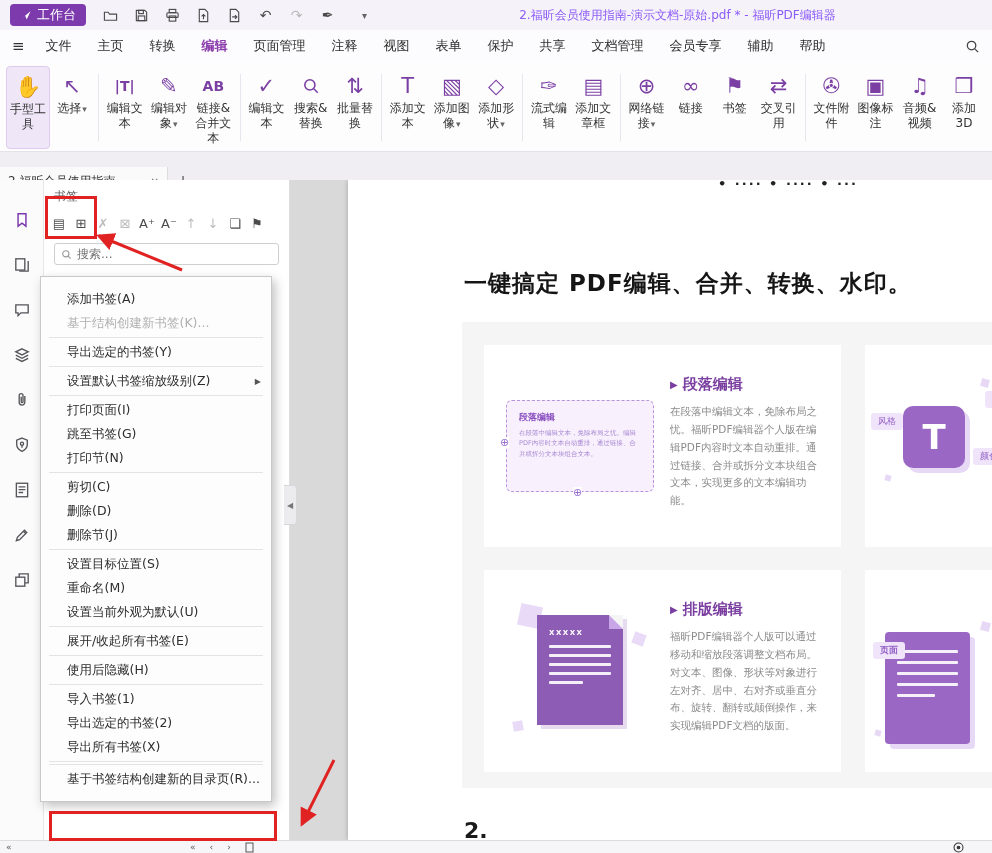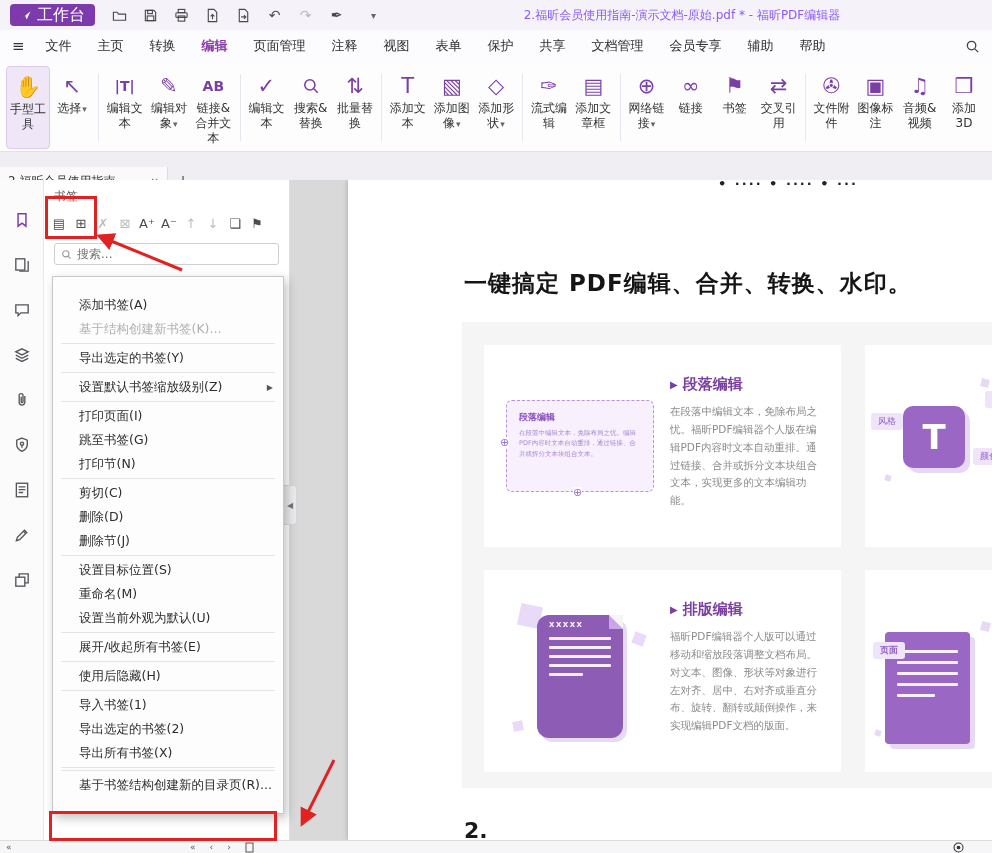--- a/index.html
+++ b/index.html
@@ -1,21 +1,21 @@
 <!DOCTYPE html>
 <html><head>
 <meta charset="utf-8">
 <style>
   * { margin:0; padding:0; box-sizing:border-box; }
   body { font-family:"DejaVu Sans","Liberation Sans",sans-serif; background:#fff; }
   .app { position:relative; width:992px; height:853px; overflow:hidden; background:#fff; font-size:12px; color:#333; }
 
   
   .titlebar { position:absolute; top:0; left:0; right:0; height:30px; background:#f6f2fa; display:flex; align-items:center; padding:0 10px; }
-  .ws-btn { display:flex; align-items:center; gap:5px; background:#7c3aad; color:#fff; border:none; border-radius:4px; height:22px; padding:0 10px; font-size:16px; font-family:inherit; cursor:pointer; }
+  .ws-btn { display:flex; align-items:center; gap:5px; background:#7c3aad; color:#fff; border:none; border-radius:4px; height:22px; padding:0 10px; font-size:13px; font-family:inherit; cursor:pointer; }
   .tb-icons { display:flex; align-items:center; gap:14px; margin-left:16px; color:#4a4a4a; }
   .tbi { width:17px; height:17px; display:flex; align-items:center; justify-content:center; font-size:14px; cursor:pointer; }
   .tbi.dim { color:#b8b8b8; }
   .tbi.caret { font-size:10px; color:#666; margin-left:6px; }
   .tb-title { flex:1; text-align:center; font-size:12px; color:#8b5cf6; white-space:nowrap; overflow:hidden; }
 
   
   .menubar { position:absolute; top:30px; left:0; right:0; height:32px; background:#fcfbfd; display:flex; align-items:center; padding:0 12px; }
   .hamburger { font-size:15px; margin-right:8px; color:#333; cursor:pointer; }
   .mb-item { padding:0 13px; font-size:13px; color:#2f2f2f; line-height:32px; cursor:pointer; white-space:nowrap; }
@@ -76,36 +76,36 @@
   .mini-title { font-size:9px; font-weight:bold; color:#8a4fc0; margin-bottom:4px; }
   .mini-body { font-size:6.5px; color:#a988d2; line-height:1.6; }
   .handle-l { position:absolute; left:-7px; top:36px; font-size:11px; color:#9a6fd0; background:#fff; line-height:1; }
   .handle-b { position:absolute; bottom:-7px; left:66px; font-size:11px; color:#9a6fd0; background:#fff; line-height:1; }
 
   .docstack { position:relative; width:150px; height:132px; }
   .deco-sq { position:absolute; background:#e9dbf7; }
   .ds1 { left:14px; top:0; width:22px; height:22px; transform:rotate(12deg); }
   .ds2 { right:10px; top:28px; width:12px; height:12px; transform:rotate(20deg); }
   .ds3 { left:8px; bottom:6px; width:10px; height:10px; transform:rotate(-10deg); }
-  .purpledoc { position:absolute; left:32px; top:10px; width:86px; height:123px; background:#8d5cb5; border-radius:12px; padding:6px 12px 0; box-shadow:4px 4px 0 rgba(141,92,181,.22); }
+  .purpledoc { position:absolute; left:32px; top:10px; width:86px; height:110px; background:#8d5cb5; border-radius:0; padding:14px 12px 0; box-shadow:4px 4px 0 rgba(141,92,181,.22); }
   .purpledoc::before { content:""; position:absolute; top:0; right:0; border-width:0 14px 14px 0; border-style:solid; border-color:#f5f5f5 #f5f5f5 #c9a6e8 #c9a6e8; }
   .xxxxx { color:#fff; font-size:7px; font-weight:bold; letter-spacing:1.5px; margin-bottom:8px; }
   .pbar { height:3px; background:rgba(255,255,255,.9); border-radius:1px; margin-bottom:6px; }
   .w55 { width:55%; }
 
   .tag { position:absolute; background:#f0e4fb; color:#9360c4; font-size:9px; padding:2px 7px; border-radius:3px; white-space:nowrap; z-index:2; }
   .tsquare { position:absolute; left:38px; top:61px; width:62px; height:62px; background:#9a68c4; border-radius:10px; color:#fff; font-size:34px; font-weight:bold; display:flex; align-items:center; justify-content:center; box-shadow:5px 5px 0 #e7d9f5; }
   .dot { position:absolute; background:#e7d9f5; width:6px; height:6px; transform:rotate(15deg); }
   .purpledoc2 { position:absolute; left:20px; top:62px; width:85px; height:112px; background:#9a68c4; border-radius:4px; padding-top:18px; box-shadow:5px 5px 0 #e7d9f5; }
   .purpledoc2 .pbar { margin:0 12px 8px; }
 
   .partial-heading { position:absolute; left:116px; top:638px; font-size:22px; font-weight:bold; color:#1a1a1a; }
 
   
-  .ctxmenu { position:absolute; left:52px; top:276px; width:232px; background:#fdfdfd; border:1px solid #c8c8c8; box-shadow:3px 4px 10px rgba(0,0,0,.25); padding:16px 0; z-index:40; }
+  .ctxmenu { position:absolute; left:40px; top:276px; width:232px; background:#fdfdfd; border:1px solid #c8c8c8; box-shadow:3px 4px 10px rgba(0,0,0,.25); padding:10px 0; z-index:40; }
   .cmi { height:24px; display:flex; align-items:center; padding:0 10px 0 26px; font-size:12.5px; color:#2d2d2d; cursor:pointer; }
   .cmi.disabled { color:#b0b0b0; }
   .subarrow { margin-left:auto; font-size:8px; color:#555; }
   .csep { height:1px; background:#e4e4e4; margin:2px 8px; }
 
   
   .statusbar { position:absolute; left:0; right:0; bottom:0; height:13px; background:#f6f6f8; border-top:1px solid #ddd; display:flex; align-items:center; font-size:9px; color:#555; z-index:30; }
   .sb-collapse { margin-left:6px; cursor:pointer; }
   .sb-nav { position:absolute; left:190px; display:flex; gap:14px; align-items:center; }
   .sb-nav span { cursor:pointer; }

